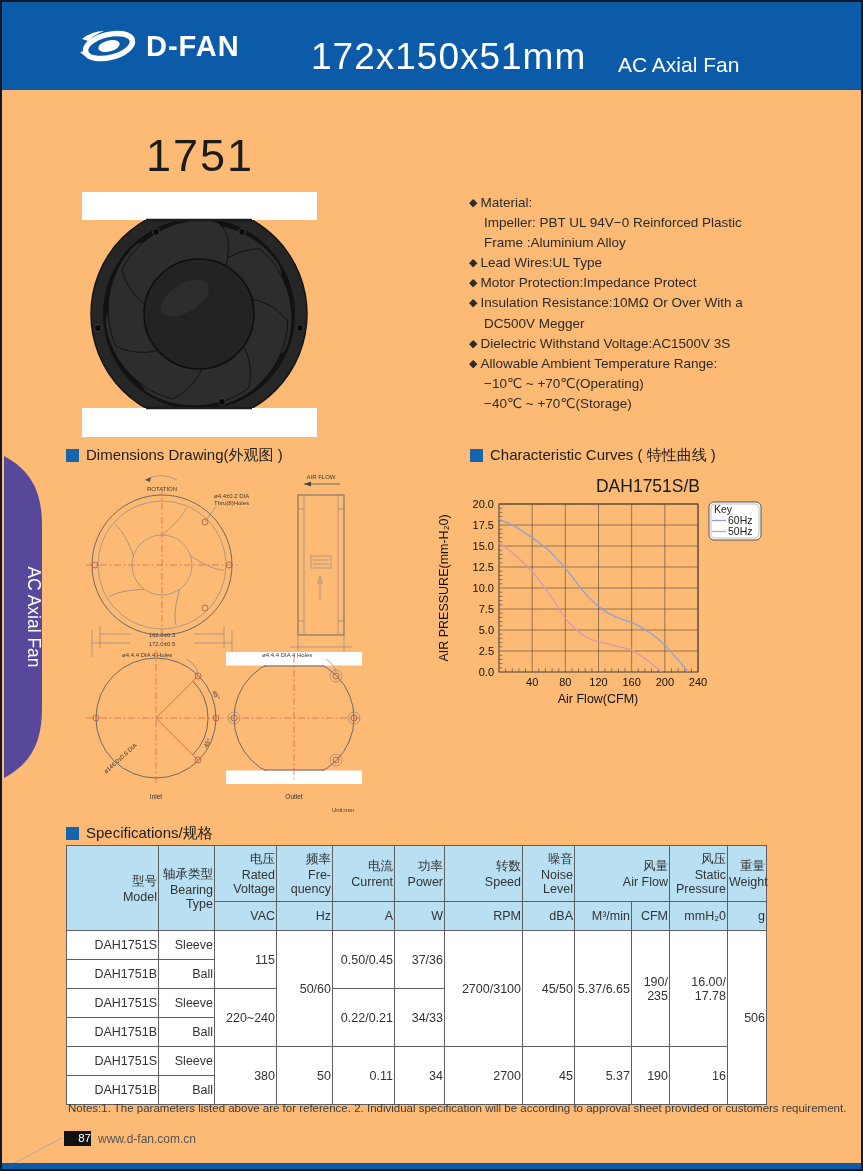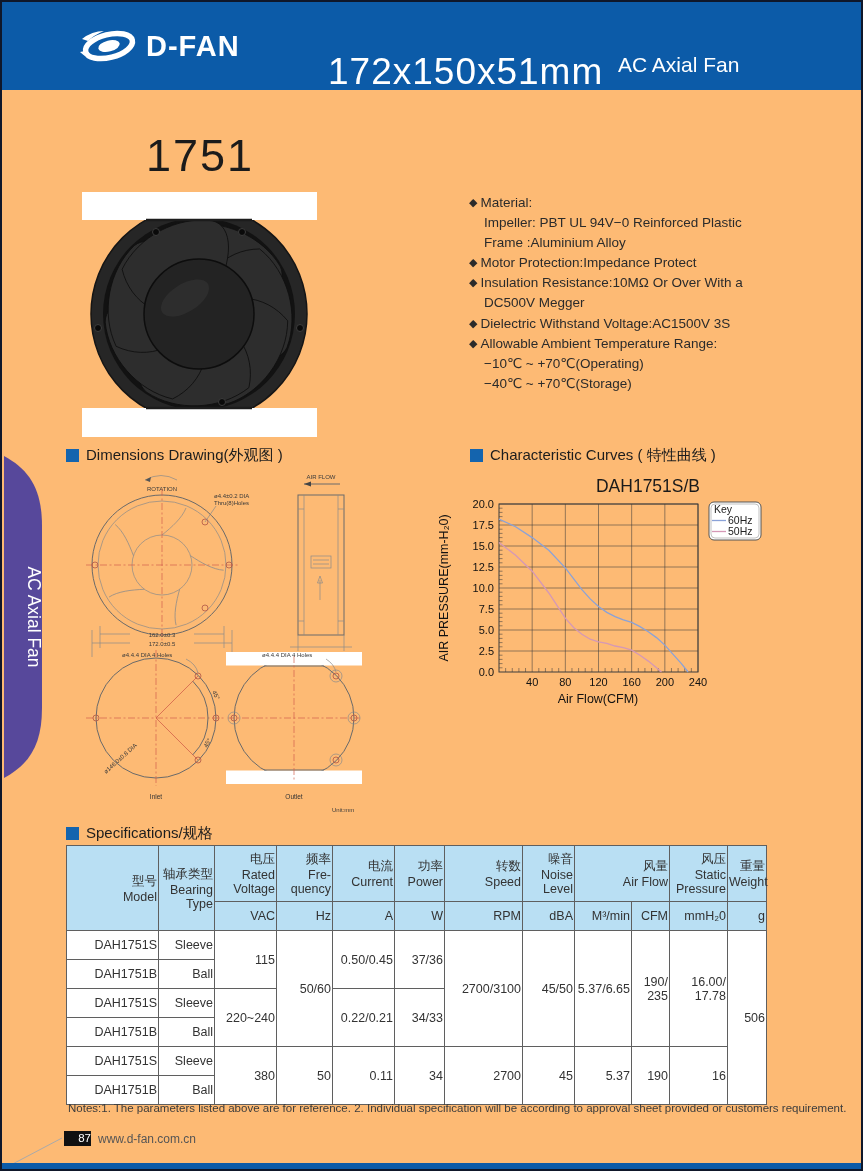--- a/index.html
+++ b/index.html
@@ -4,21 +4,21 @@
 <style>
   html,body{margin:0;padding:0;background:#e8e8e8;}
   .page{position:relative;width:863px;height:1171px;background:#fdba74;margin:0 auto;
         border:2px solid #0f172a;box-sizing:border-box;overflow:hidden;
         font-family:"Liberation Sans","DejaVu Sans",sans-serif;color:#222;}
   .abs{position:absolute;}
   
   .hdr{position:absolute;left:0;top:0;width:859px;height:88px;background:#0c5ba8;}
   .logo{position:absolute;left:76px;top:0;height:100%;display:flex;align-items:center;gap:8px;}
   .brand{color:#fff;font-size:29px;font-weight:bold;letter-spacing:1px;}
-  .hsize{position:absolute;left:326px;top:36px;color:#fff;font-size:37px;letter-spacing:1px;line-height:1;margin-top:15px;}
+  .hsize{position:absolute;left:309px;top:36px;color:#fff;font-size:37px;letter-spacing:1px;line-height:1;}
   .htype{position:absolute;left:616px;top:52px;color:#fff;font-size:21px;line-height:1;}
   
   .mseries{position:absolute;left:132px;top:128px;width:120px;text-align:right;
            font-size:45px;color:#1b1b1b;letter-spacing:2px;}
   
   .gsbar{position:absolute;left:465px;top:162px;width:296px;height:22px;
          background:linear-gradient(180deg,#1b74bd,#0a559e);color:#fff;
          font-size:13.5px;line-height:22px;padding-left:9px;box-sizing:border-box;}
   .gslist{position:absolute;left:467px;top:191px;width:305px;font-size:13.5px;color:#2b2b2b;}
   .gslist div{line-height:20.1px;padding-left:15px;}
@@ -111,20 +111,21 @@
 
   <svg class="abs" style="left:2px;top:452px;" width="44" height="326" viewBox="0 0 44 326">
     <path d="M0,2 C26,16 38,36 38,72 L38,254 C38,290 26,310 0,324 Z" fill="#57489b"></path>
     <text x="0" y="0" transform="translate(24,163) rotate(90)" text-anchor="middle" fill="#ffffff" font-size="17.5">AC Axial Fan</text>
   </svg>
 
   <div class="gslist">
     <div class="b">Material:</div>
     <div>Impeller: PBT UL 94V−0 Reinforced Plastic</div>
     <div>Frame :Aluminium Alloy</div>
+    <div class="b">Lead Wires:UL Type</div>
     <div class="b">Motor Protection:Impedance Protect</div>
     <div class="b">Insulation Resistance:10MΩ Or Over With a</div>
     <div>DC500V Megger</div>
     <div class="b">Dielectric Withstand Voltage:AC1500V 3S</div>
     <div class="b">Allowable Ambient Temperature Range:</div>
     <div>−10℃ ~ +70℃(Operating)</div>
     <div>−40℃ ~ +70℃(Storage)</div>
   </div>
 
   <div class="sec" style="left:64px;top:444px;">

